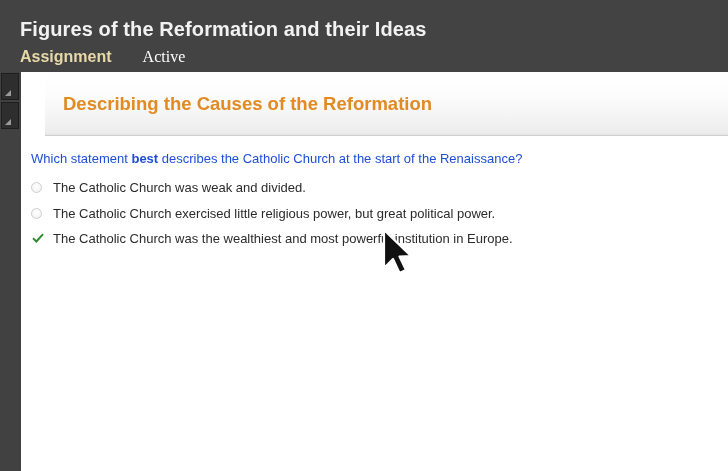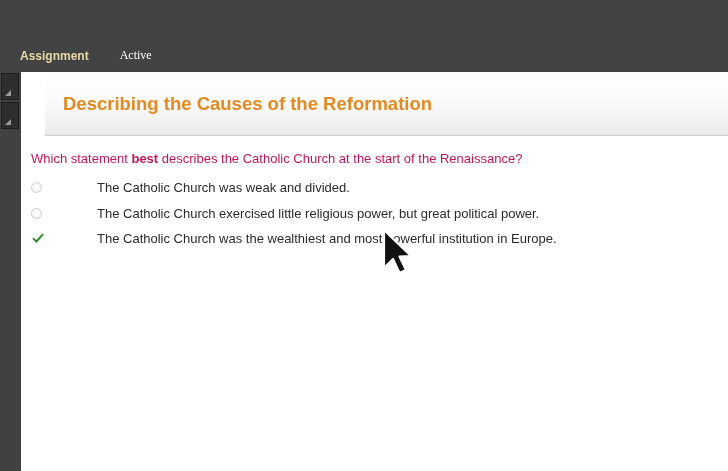--- a/index.html
+++ b/index.html
@@ -36,21 +36,21 @@
     white-space: nowrap;
   }
   .header-tabs {
     position: absolute;
     left: 20px;
     top: 48px;
     display: flex;
     align-items: center;
   }
   .header-tab {
-    font-size: 12px;
+    font-size: 16px;
     font-weight: bold;
     color: #ffffff;
     white-space: nowrap;
     margin-right: 31px;
   }
   .header-tab.is-active {
     color: #e8d9a8;
   }
   .header-tab.plain {
     font-weight: normal;
@@ -134,37 +134,36 @@
     position: absolute;
     left: 0;
     top: 65px;
     width: 707px;
   }
   .question-stem {
     position: absolute;
     left: 10px;
     top: 14px;
     font-size: 13px;
-    color: #be185d;
+    color: #1d4ed8;
     white-space: nowrap;
   }
   .question-stem b { font-weight: bold; }
 
   .options {
     position: absolute;
     left: 10px;
     top: 38px;
     width: 690px;
   }
   .option-row {
     position: relative;
     height: 25.5px;
     display: flex;
     align-items: center;
-    gap: 44px;
   }
   .opt-marker {
     width: 22px;
     flex: 0 0 22px;
     display: flex;
     align-items: center;
     justify-content: flex-start;
   }
   .radio {
     width: 11px;
@@ -195,20 +194,21 @@
     top: 228px;
     width: 40px;
     height: 50px;
     pointer-events: none;
   }
 </style>
 </head>
 <body>
 
 <div class="app-header">
+  <div class="app-title">Figures of the Reformation and their Ideas</div>
   <div class="header-tabs">
     <div class="header-tab is-active">Assignment</div>
     <div class="header-tab plain">Active</div>
   </div>
 </div>
 
 <div class="left-rail">
   <div class="rail-btn top">
     <span class="rail-arrow"></span>
   </div>

